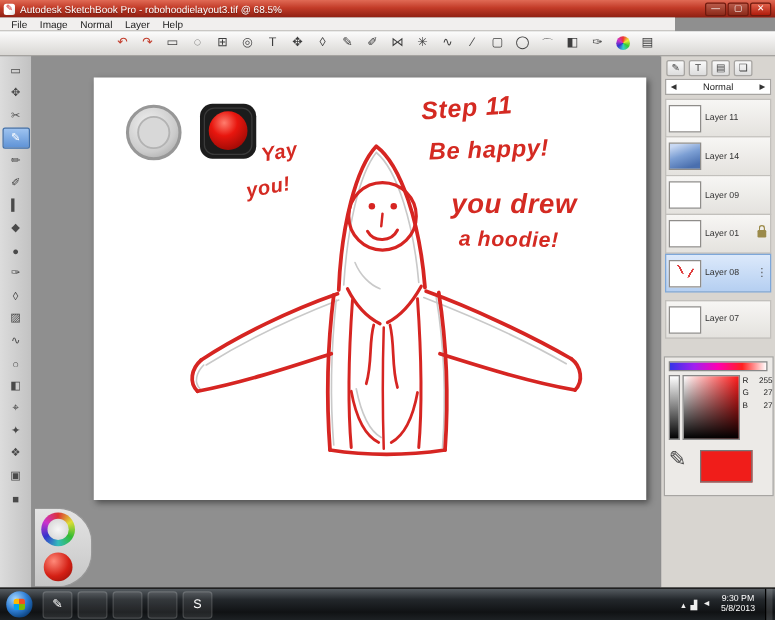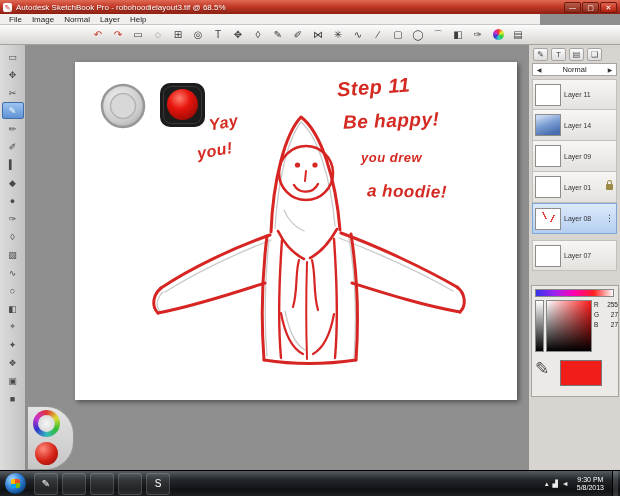--- a/index.html
+++ b/index.html
@@ -45,21 +45,21 @@
 
   .canvas-area { position:absolute; left:26px; top:0; width:502px; height:425px; background:#8f8f8f; }
   .canvas { position:absolute; left:49px; top:17px; width:442px; height:338px; background:#fff;
     box-shadow:2px 2px 5px rgba(0,0,0,.45); }
   .drawing { position:absolute; left:0; top:0; width:442px; height:338px; }
 
   .ann { position:absolute; color:#d42a22; font-style:italic; font-weight:bold;
     white-space:nowrap; letter-spacing:.5px; }
   .ann-step    { left:262px; top:14px;  font-size:20px; transform:rotate(-4deg); }
   .ann-behappy { left:268px; top:48px;  font-size:19px; transform:rotate(-2deg); }
-  .ann-youdrew { left:286px; top:88px;  font-size:13px;text-align:right; }
+  .ann-youdrew { left:286px; top:88px;  font-size:22px;text-align:right; }
   .ann-ahoodie { left:292px; top:120px; font-size:17px; transform:rotate(1deg); }
   .ann-yay     { left:134px; top:52px;  font-size:16px; transform:rotate(-10deg); }
   .ann-you     { left:122px; top:80px;  font-size:16px; transform:rotate(-10deg); }
 
   
   .lagoon { position:absolute; left:2px; top:361px; width:46px; height:64px; }
   .lagoon-bg { position:absolute; inset:0; background:linear-gradient(#e4e4e4,#c6c6c6);
     border:1px solid #979797; border-left:none; border-radius:0 28px 28px 0; }
   .color-puck { position:absolute; left:5px; top:4px; width:27px; height:27px; border-radius:50%;
     background:conic-gradient(#d33,#dd3,#3b3,#3bb,#33c,#c3c,#d33); }

